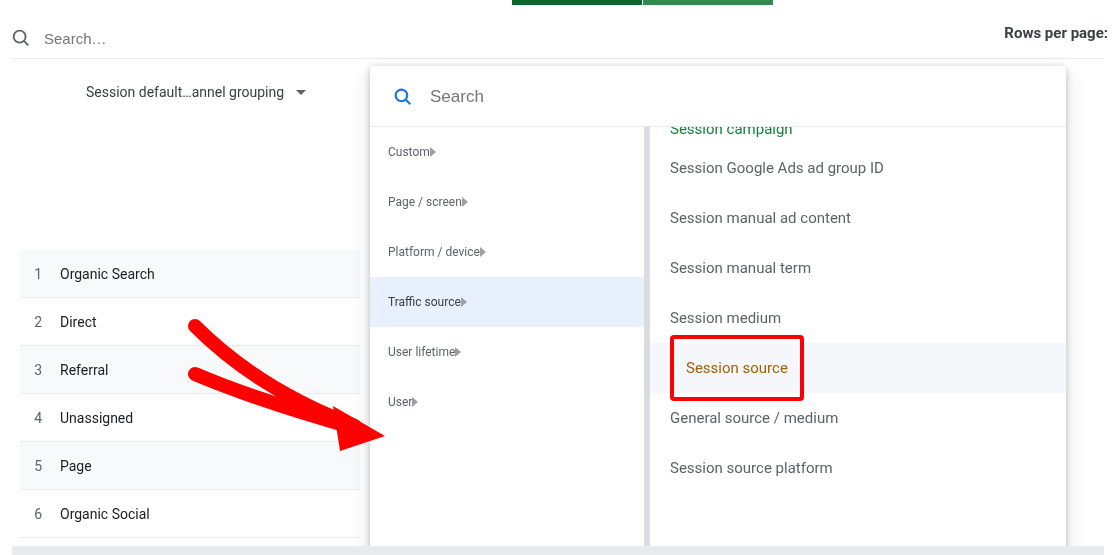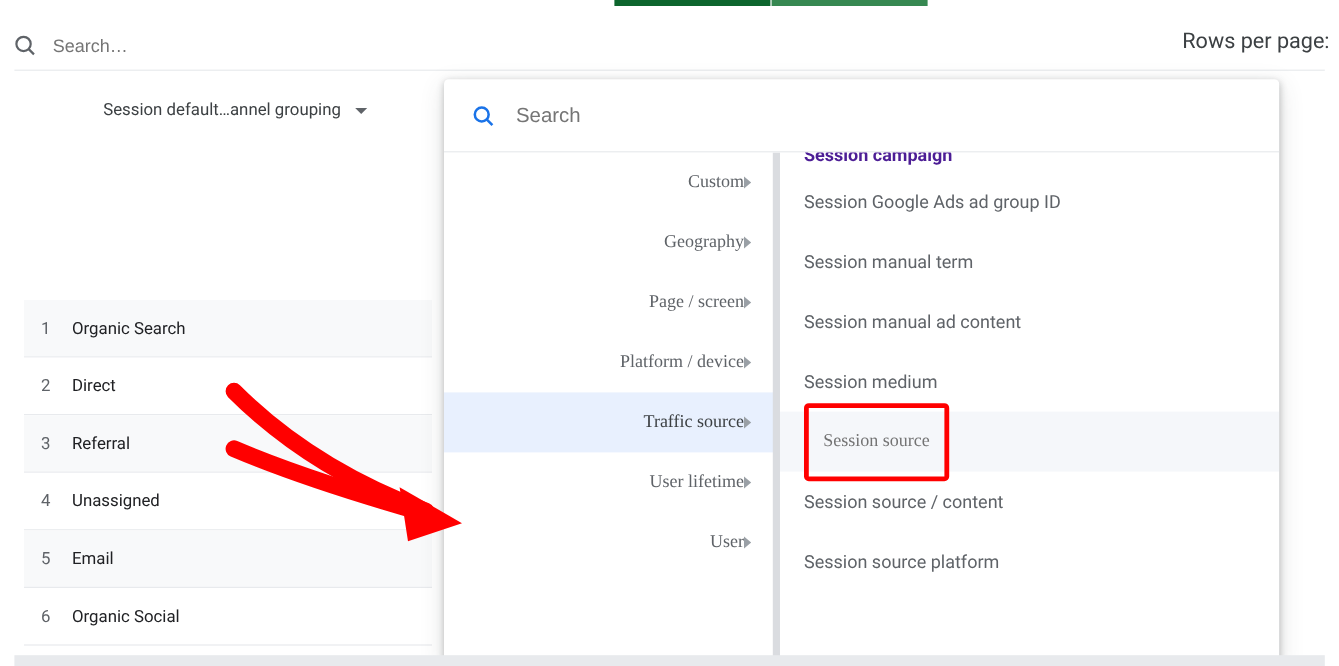--- a/index.html
+++ b/index.html
@@ -7,21 +7,21 @@
 
   
   .top-strip { position: absolute; left: 0; top: 0; width: 1116px; height: 6px; }
   .top-strip .active-tab { position: absolute; left: 512px; top: 0; width: 130px; height: 5px; background: #0d652d; }
   .top-strip .active-tab2 { position: absolute; left: 643px; top: 0; width: 130px; height: 5px; background: #137333; opacity:.85; }
 
   
   .search-row { position: absolute; left: 10px; top: 18px; right: 0; height: 40px; display:flex; align-items:center; }
   .search-row .icon { width: 22px; height: 22px; margin-right: 12px; color:#5f6368; }
   .search-row input { border:none; outline:none; font-size: 15px; color:#5f6368; flex:1; background:transparent; }
-  .rows-per-page { position:absolute; right:8px; top:24px; font-size:18px; color:#3c4043; }
+  .rows-per-page { position:absolute; right:8px; top:24px; font-size:15px; color:#3c4043;font-weight:bold; }
 
   .hr { position:absolute; left:12px; top:58px; width:1092px; height:1px; background:#e8eaed; }
 
   
   .dim-dropdown { position:absolute; left:86px; top:84px; font-size:14px; color:#3c4043; display:flex; align-items:center; gap:12px; }
   .dim-dropdown .caret { width:0; height:0; border-left:5px solid transparent; border-right:5px solid transparent; border-top:5px solid #5f6368; }
 
   
   .tbl { position:absolute; left:20px; top:250px; width:340px; }
   .tbl .row { display:flex; align-items:center; height:48px; border-bottom:1px solid #e8eaed; }
@@ -32,29 +32,29 @@
 
   
   .panel { position:absolute; left:370px; top:66px; width:696px; height:489px; background:#fff; box-shadow:0 2px 6px rgba(60,64,67,.3), 0 6px 20px rgba(60,64,67,.15); border-radius:4px; overflow:hidden; }
   .panel .psearch { display:flex; align-items:center; gap:16px; padding:20px 22px 18px 22px; }
   .panel .psearch svg { width:22px; height:22px; }
   .panel .psearch input { border:none; outline:none; font-size:17px; color:#5f6368; flex:1; }
 
   .panel .cols { display:flex; height:calc(100% - 64px); border-top:1px solid #e8eaed; }
   .cat-col { width:280px; overflow-y:auto; position:relative; }
   .cat-col::after { content:""; position:absolute; right:0; top:0; width:6px; height:100%; background:#dadce0; }
-  .cat-item { display:flex; align-items:center; justify-content:flex-end; padding:0 24px 0 18px; height:50px; font-size:15px; color:#5f6368; cursor:pointer;font-family:Liberation Serif, serif; }
+  .cat-item { display:flex; align-items:center; justify-content:flex-start; padding:0 24px 0 18px; height:50px; font-size:12px; color:#5f6368; cursor:pointer; }
   .cat-item.selected { background:#e8f0fe; color:#3c4043; }
   .cat-item .chev { width:0; height:0; border-top:5px solid transparent; border-bottom:5px solid transparent; border-left:6px solid #9aa0a6; }
 
   .sub-col { flex:1; overflow-y:auto; padding-top:0; }
   .sub-item { display:flex; align-items:center; height:50px; padding:0 20px; font-size:15px; color:#5f6368; cursor:pointer; }
-  .sub-item.cutoff-top { height:28px; margin-top:-12px; color:#4c1d95;font-weight:bold; }
+  .sub-item.cutoff-top { height:28px; margin-top:-12px; color:#15803d; }
   .sub-item.highlight { background:#f5f7fa; }
-  .sub-item .redbox { border:4px solid #ff0000; padding:20px 12px; border-radius:4px; color:#737373; font-size:15px;font-family:Liberation Serif, serif; }
+  .sub-item .redbox { border:4px solid #ff0000; padding:20px 12px; border-radius:4px; color:#a16207; font-size:15px; }
 
   
   .arrow { position:absolute; left:185px; top:316px; width:200px; height:140px; pointer-events:none; }
 
   
   .bottom-bar { position:absolute; left:12px; top:546px; width:1092px; height:9px; background:#e8eaed; }
 </style>
 </head>
 <body>
 
@@ -91,44 +91,40 @@
   <div class="row">
       <span class="idx">3</span>
       <span class="val">Referral</span>
     </div>
   <div class="row">
       <span class="idx">4</span>
       <span class="val">Unassigned</span>
     </div>
   <div class="row">
       <span class="idx">5</span>
-      <span class="val">Email</span>
+      <span class="val">Page</span>
     </div>
   <div class="row">
       <span class="idx">6</span>
       <span class="val">Organic Social</span>
     </div>
 </div>
 
 <div class="panel">
   <div class="psearch">
     <svg viewBox="0 0 24 24" fill="none" stroke="#1a73e8" stroke-width="2.3">
         <circle cx="10.3" cy="10.3" r="6.3"></circle>
         <line x1="20" y1="20" x2="15" y2="15"></line>
       </svg>
     <input type="text" placeholder="Search" style="">
   </div>
   <div class="cols">
     <div class="cat-col">
       <div class="cat-item">
           <span>Custom</span>
-          <span class="chev"></span>
-        </div>
-      <div class="cat-item">
-          <span>Geography</span>
           <span class="chev"></span>
         </div>
       <div class="cat-item">
           <span>Page / screen</span>
           <span class="chev"></span>
         </div>
       <div class="cat-item">
           <span>Platform / device</span>
           <span class="chev"></span>
         </div>
@@ -146,33 +142,33 @@
         </div>
     </div>
     <div class="sub-col">
       <div class="sub-item cutoff-top">
           <span>Session campaign</span>
         </div>
       <div class="sub-item">
           <span>Session Google Ads ad group ID</span>
         </div>
       <div class="sub-item">
-          <span>Session manual term</span>
+          <span>Session manual ad content</span>
         </div>
       <div class="sub-item">
-          <span>Session manual ad content</span>
+          <span>Session manual term</span>
         </div>
       <div class="sub-item">
           <span>Session medium</span>
         </div>
       <div class="sub-item highlight">
           <span class="redbox">Session source</span>
         </div>
       <div class="sub-item">
-          <span>Session source / content</span>
+          <span>General source / medium</span>
         </div>
       <div class="sub-item">
           <span>Session source platform</span>
         </div>
     </div>
   </div>
 </div>
 
 <svg class="arrow" viewBox="0 0 200 140">
   <path d="M 10 10 C 40 40, 90 80, 170 110" stroke="#ff0000" stroke-width="14" fill="none" stroke-linecap="round"></path>

